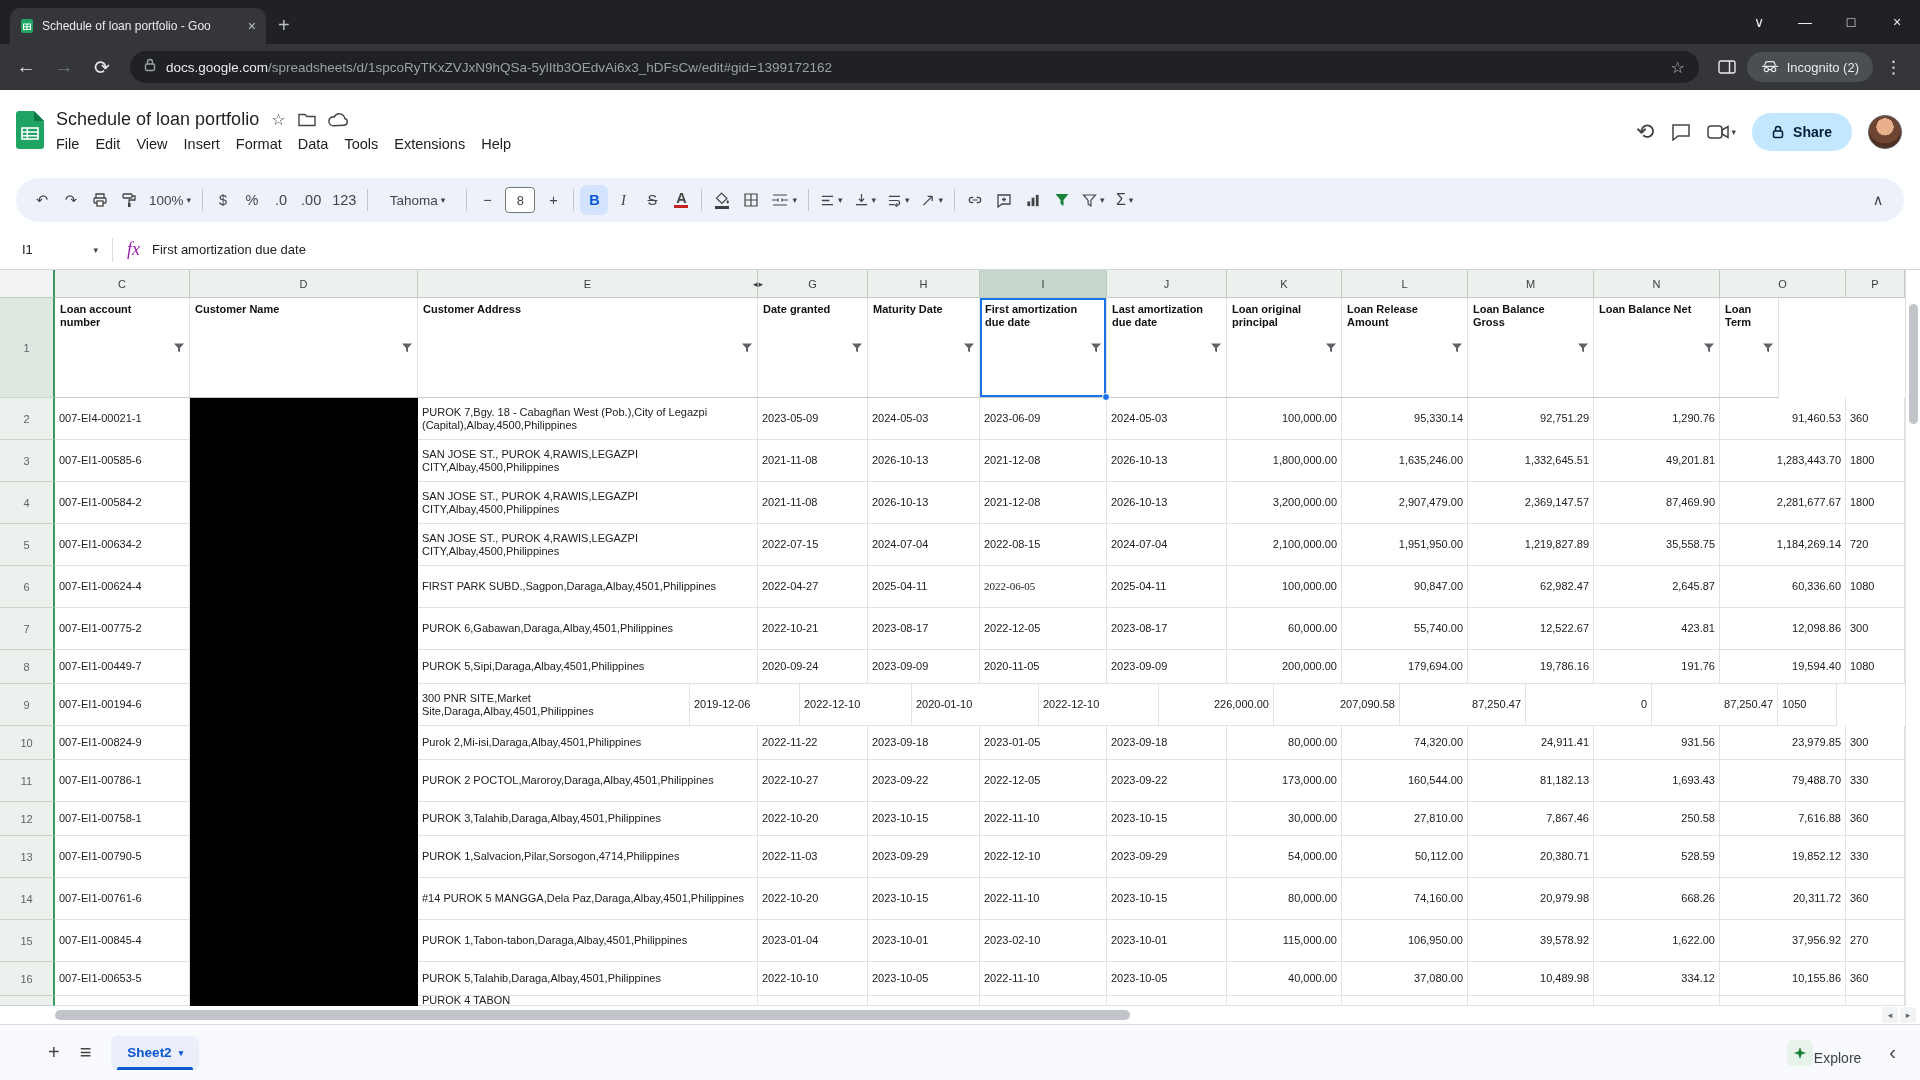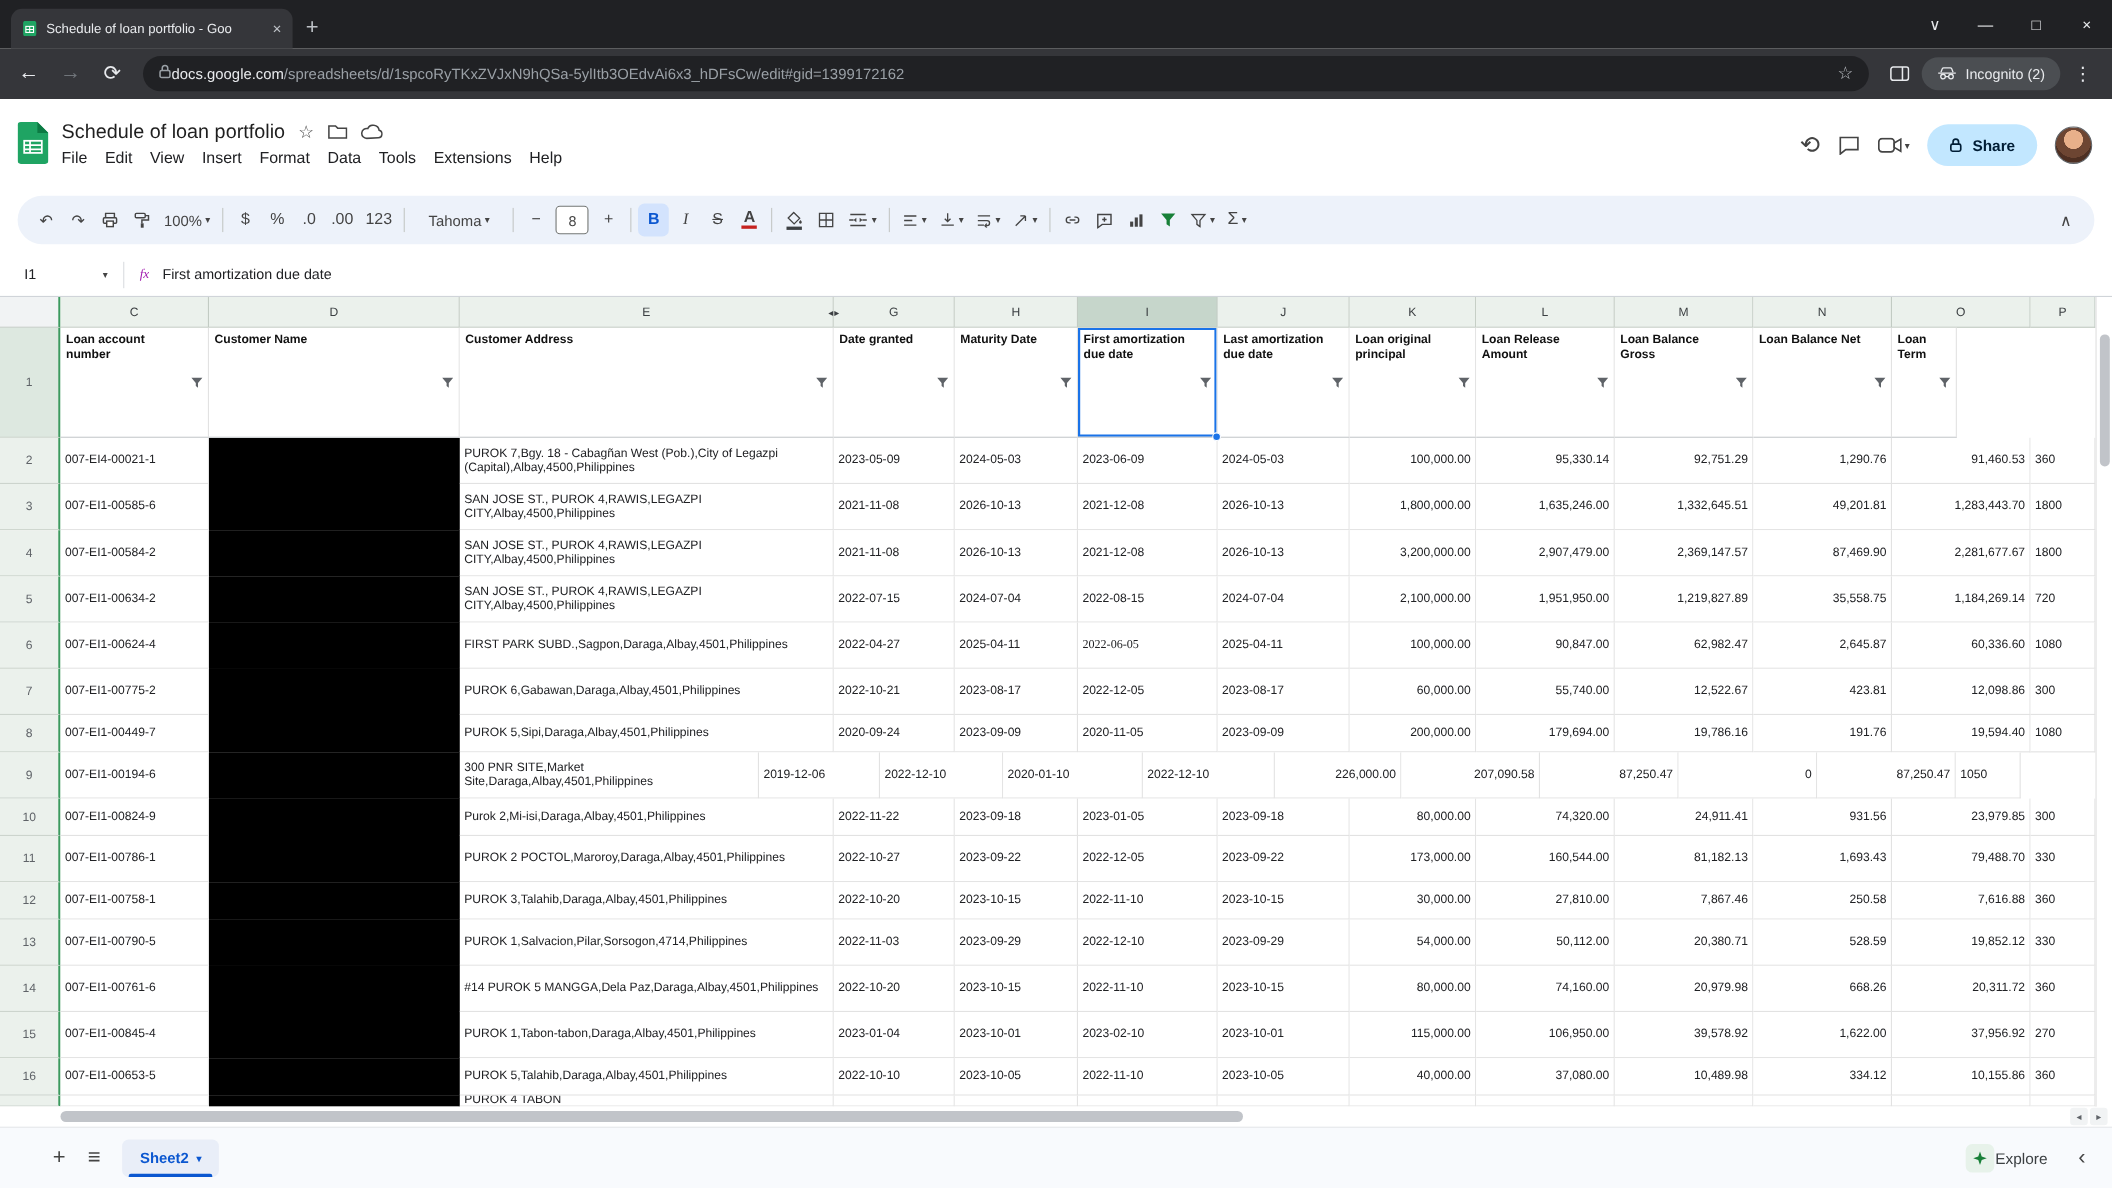--- a/index.html
+++ b/index.html
@@ -11,21 +11,21 @@
   .tab-title { color:#e8eaed; font-size:12px; flex:1; white-space:nowrap; overflow:hidden; }
   .tab-close { color:#bdc1c6; font-size:14px; cursor:default; }
   .newtab-btn { color:#bdc1c6; font-size:20px; margin:0 0 7px 12px; }
   .win-controls { position:absolute; right:0; top:0; height:44px; display:flex; align-items:center; gap:0; }
   .win-btn { width:46px; height:44px; display:flex; align-items:center; justify-content:center; color:#e8eaed; font-size:14px; }
 
   
   .navbar { height:46px; background:#35363a; display:flex; align-items:center; padding:0 8px; gap:2px; }
   .nav-btn { width:36px; height:36px; display:flex; align-items:center; justify-content:center; color:#e8eaed; font-size:19px; border-radius:50%; }
   .nav-btn.disabled { color:#70757a; }
-  .omnibox { flex:1; height:32px; background:#202124; border-radius:16px; display:flex; align-items:center; padding:0 14px; margin:0 8px; }
+  .omnibox { flex:1; height:32px; background:#202124; border-radius:16px; display:flex; align-items:center; padding:0 14px; gap:10px; margin:0 8px; }
   .omnibox .url { font-size:13.5px; white-space:nowrap; overflow:hidden; }
   .url .domain { color:#e8eaed; }
   .url .path { color:#9aa0a6; }
   .omni-star { margin-left:auto; color:#bdc1c6; font-size:16px; }
   .incog-pill { background:#4b4e52; border-radius:15px; height:30px; display:flex; align-items:center; gap:8px; padding:0 14px; color:#e8eaed; font-size:13px; white-space:nowrap; }
   .kebab { color:#e8eaed; font-size:17px; padding:0 10px; }
 
   
   .sheets-header { height:84px; background:#fff; display:flex; align-items:center; padding:0 18px 0 16px; }
   .head-text { margin-left:12px; flex:1; min-width:0; }
@@ -56,21 +56,21 @@
   .color-bar { width:14px; height:3px; background:#c5221f; margin-top:1px; }
   .fill-bar { width:14px; height:3px; background:#3c4043; margin-top:1px; }
   .sigma { font-size:16px; }
   .tb-spacer { flex:1; }
 
   
   .formula-bar { height:40px; display:flex; align-items:center; padding:0 12px; border-bottom:1px solid #d0d4d9; background:#fff; }
   .name-box { width:92px; display:flex; align-items:center; justify-content:space-between; padding:0 6px 0 10px; font-size:13px; color:#202124; }
   .name-box .caret { font-size:9px; color:#444; }
   .fb-div { width:1px; height:24px; background:#dadce0; margin:0 8px; }
-  .fx { font-style:italic; color:#a21caf; font-size:12px; font-family:"Liberation Serif", serif; margin:0 12px 0 6px; }
+  .fx { font-style:italic; color:#a21caf; font-size:18px; font-family:"Liberation Serif", serif; margin:0 12px 0 6px; }
   .fb-value { font-size:13px; color:#202124; }
 
   
   .grid { position:relative; width:1920px; background:#fff; }
   .letters-row { display:flex; height:28px; position:relative; }
   .corner { width:55px; height:28px; background:#f1f3f4; border-right:2px solid #3c9a5f; border-bottom:1px solid #c2cbc3; }
   .col-letter { height:28px; background:#ebf1ec; border-right:1px solid #c2cbc3; border-bottom:1px solid #c2cbc3; display:flex; align-items:center; justify-content:center; font-size:11px; color:#3c4043; flex:none; }
   .col-letter.sel { background:#c6d6cb; }
   .hidden-arrows { position:absolute; top:0; height:28px; width:24px; display:flex; align-items:center; justify-content:center; gap:1px; font-size:9px; color:#3c4043; z-index:2; }
 
@@ -97,21 +97,21 @@
   .hthumb { position:absolute; left:55px; top:4px; height:10px; width:1075px; background:#c1c4c9; border-radius:5px; }
   .harrows { position:absolute; right:4px; top:1px; display:flex; gap:2px; }
   .harrow { width:16px; height:16px; display:flex; align-items:center; justify-content:center; font-size:9px; color:#5f6368; background:#f1f3f4; border-radius:3px; }
 
   
   .sheet-bar { height:56px; background:#f8fafd; border-top:1px solid #dadce0; display:flex; align-items:center; padding:0 16px 0 48px; gap:20px; }
   .sb-icon { color:#444; font-size:20px; display:flex; align-items:center; }
   .sheet-tab { height:34px; background:#e9eef8; border-radius:6px; display:flex; align-items:center; gap:7px; padding:0 16px; color:#0b57d0; font-weight:bold; font-size:13.5px; position:relative; }
   .sheet-tab::after { content:""; position:absolute; left:6px; right:6px; bottom:0; height:3px; background:#0b57d0; border-radius:2px 2px 0 0; }
   .sheet-tab .caret { font-size:9px; }
-  .explore { margin-left:auto; display:flex; align-items:center; gap:1px; }
+  .explore { margin-left:auto; display:flex; align-items:flex-end; gap:1px; }
   .explore-icon-bg { width:26px; height:26px; background:#e7f2ea; border-radius:6px; display:flex; align-items:center; justify-content:center; }
   .explore-label { font-size:14px; color:#3c4043; }
   .collapse-right { color:#444; font-size:20px; padding:0 8px; }
 </style>
 </head>
 <body>
 
 <div class="tabstrip">
   <div class="tab">
     <span class="title-icon">

